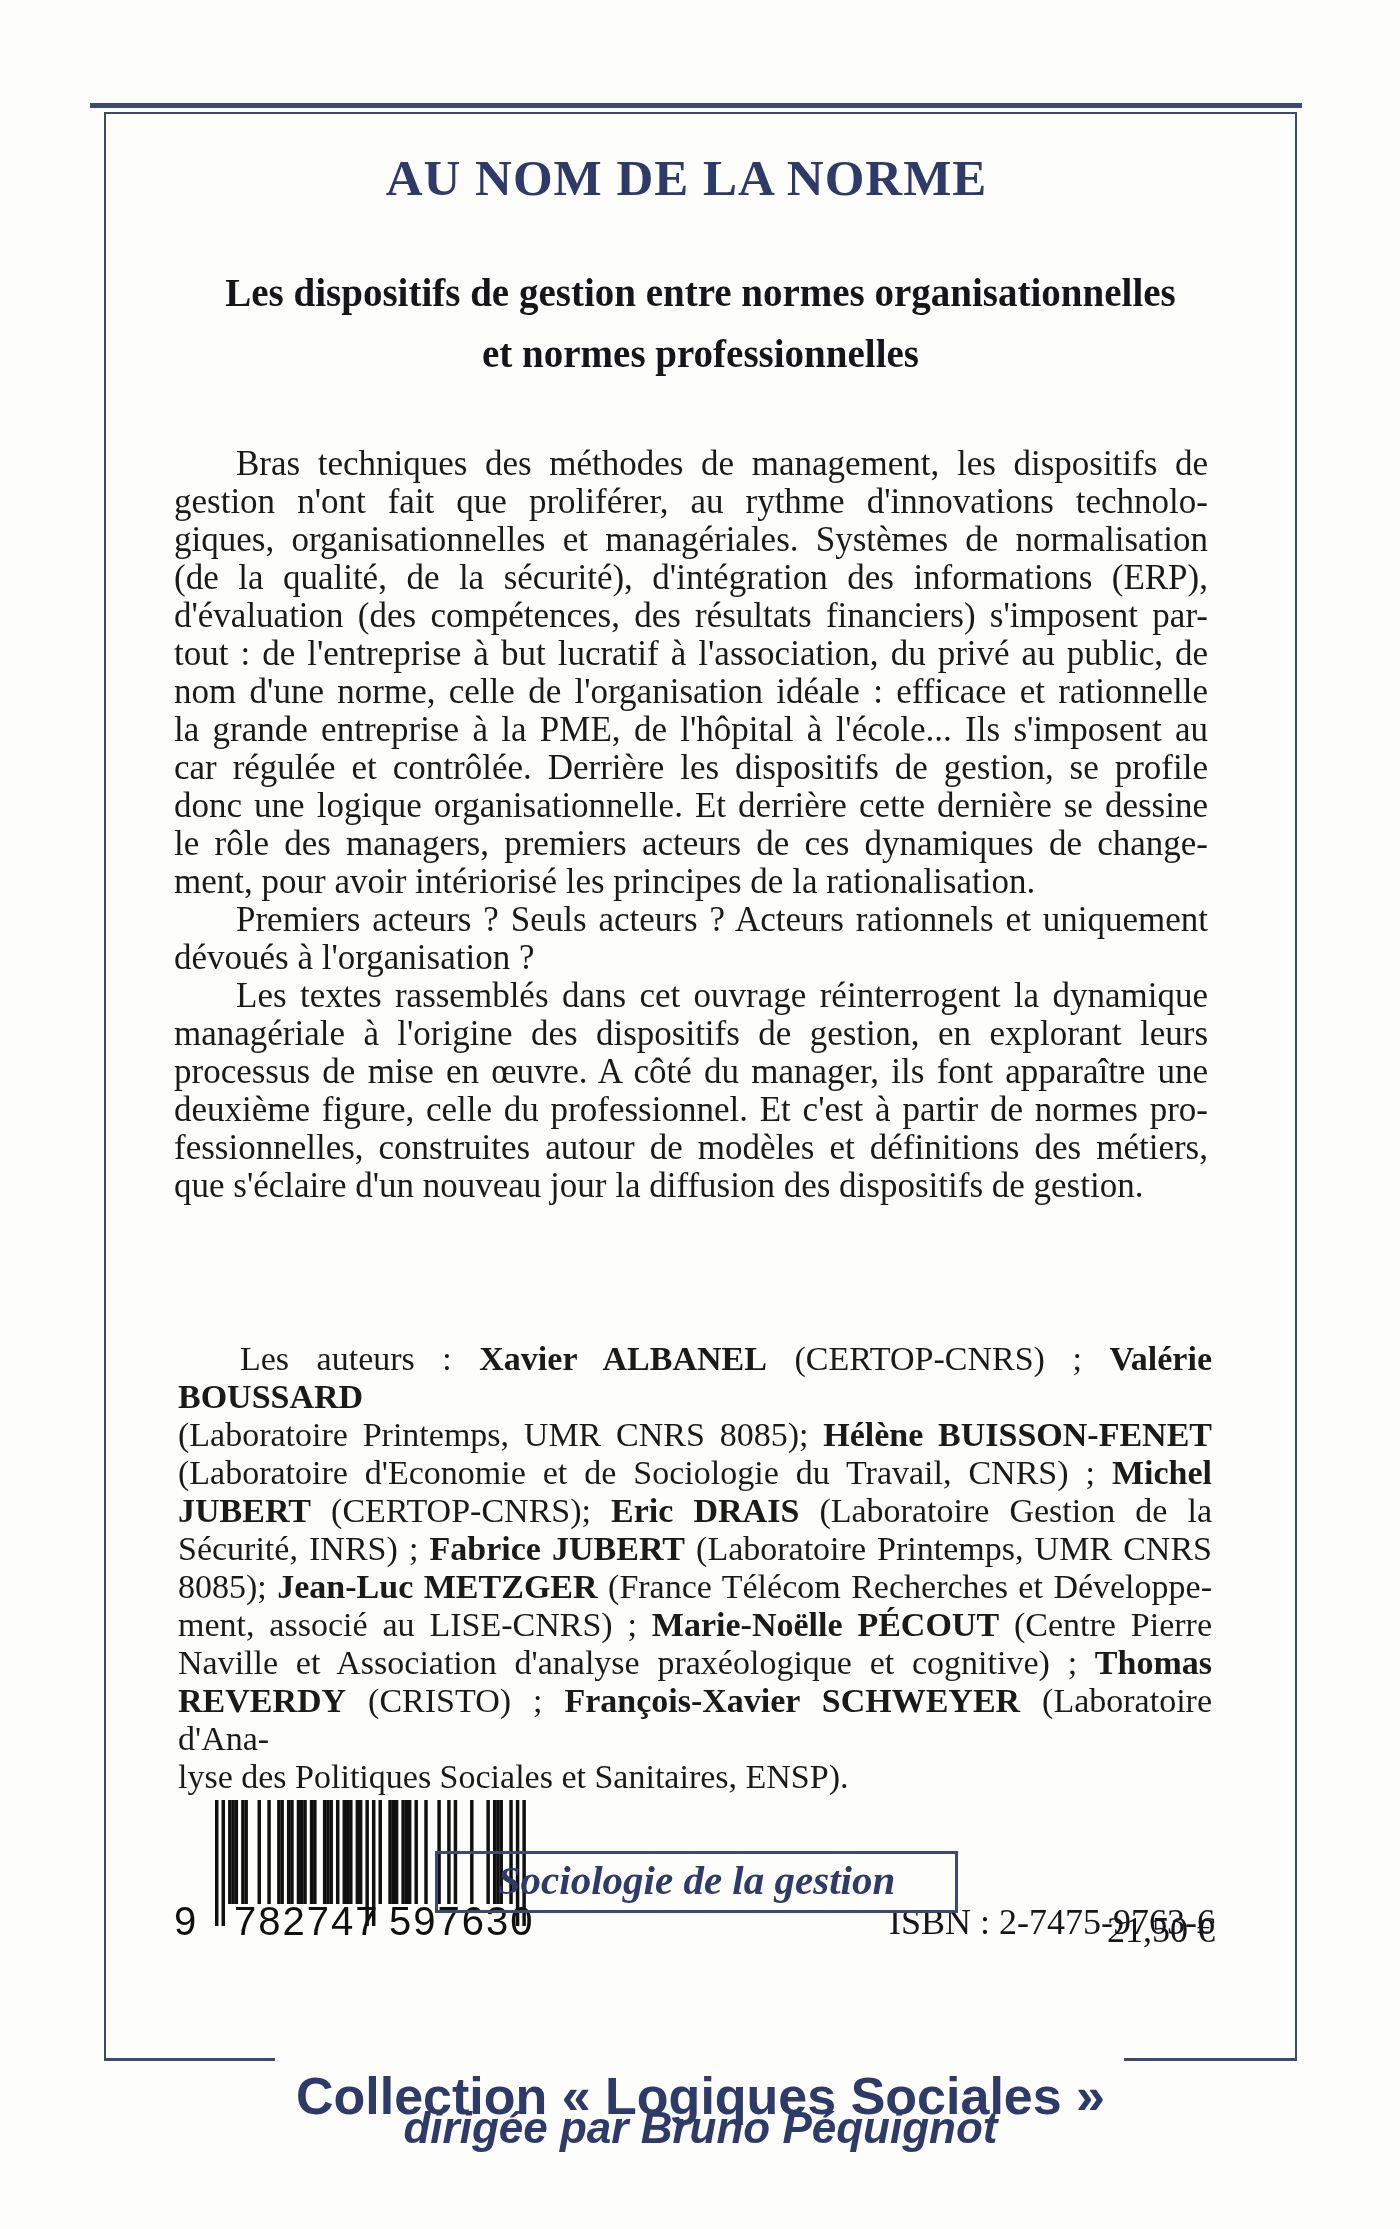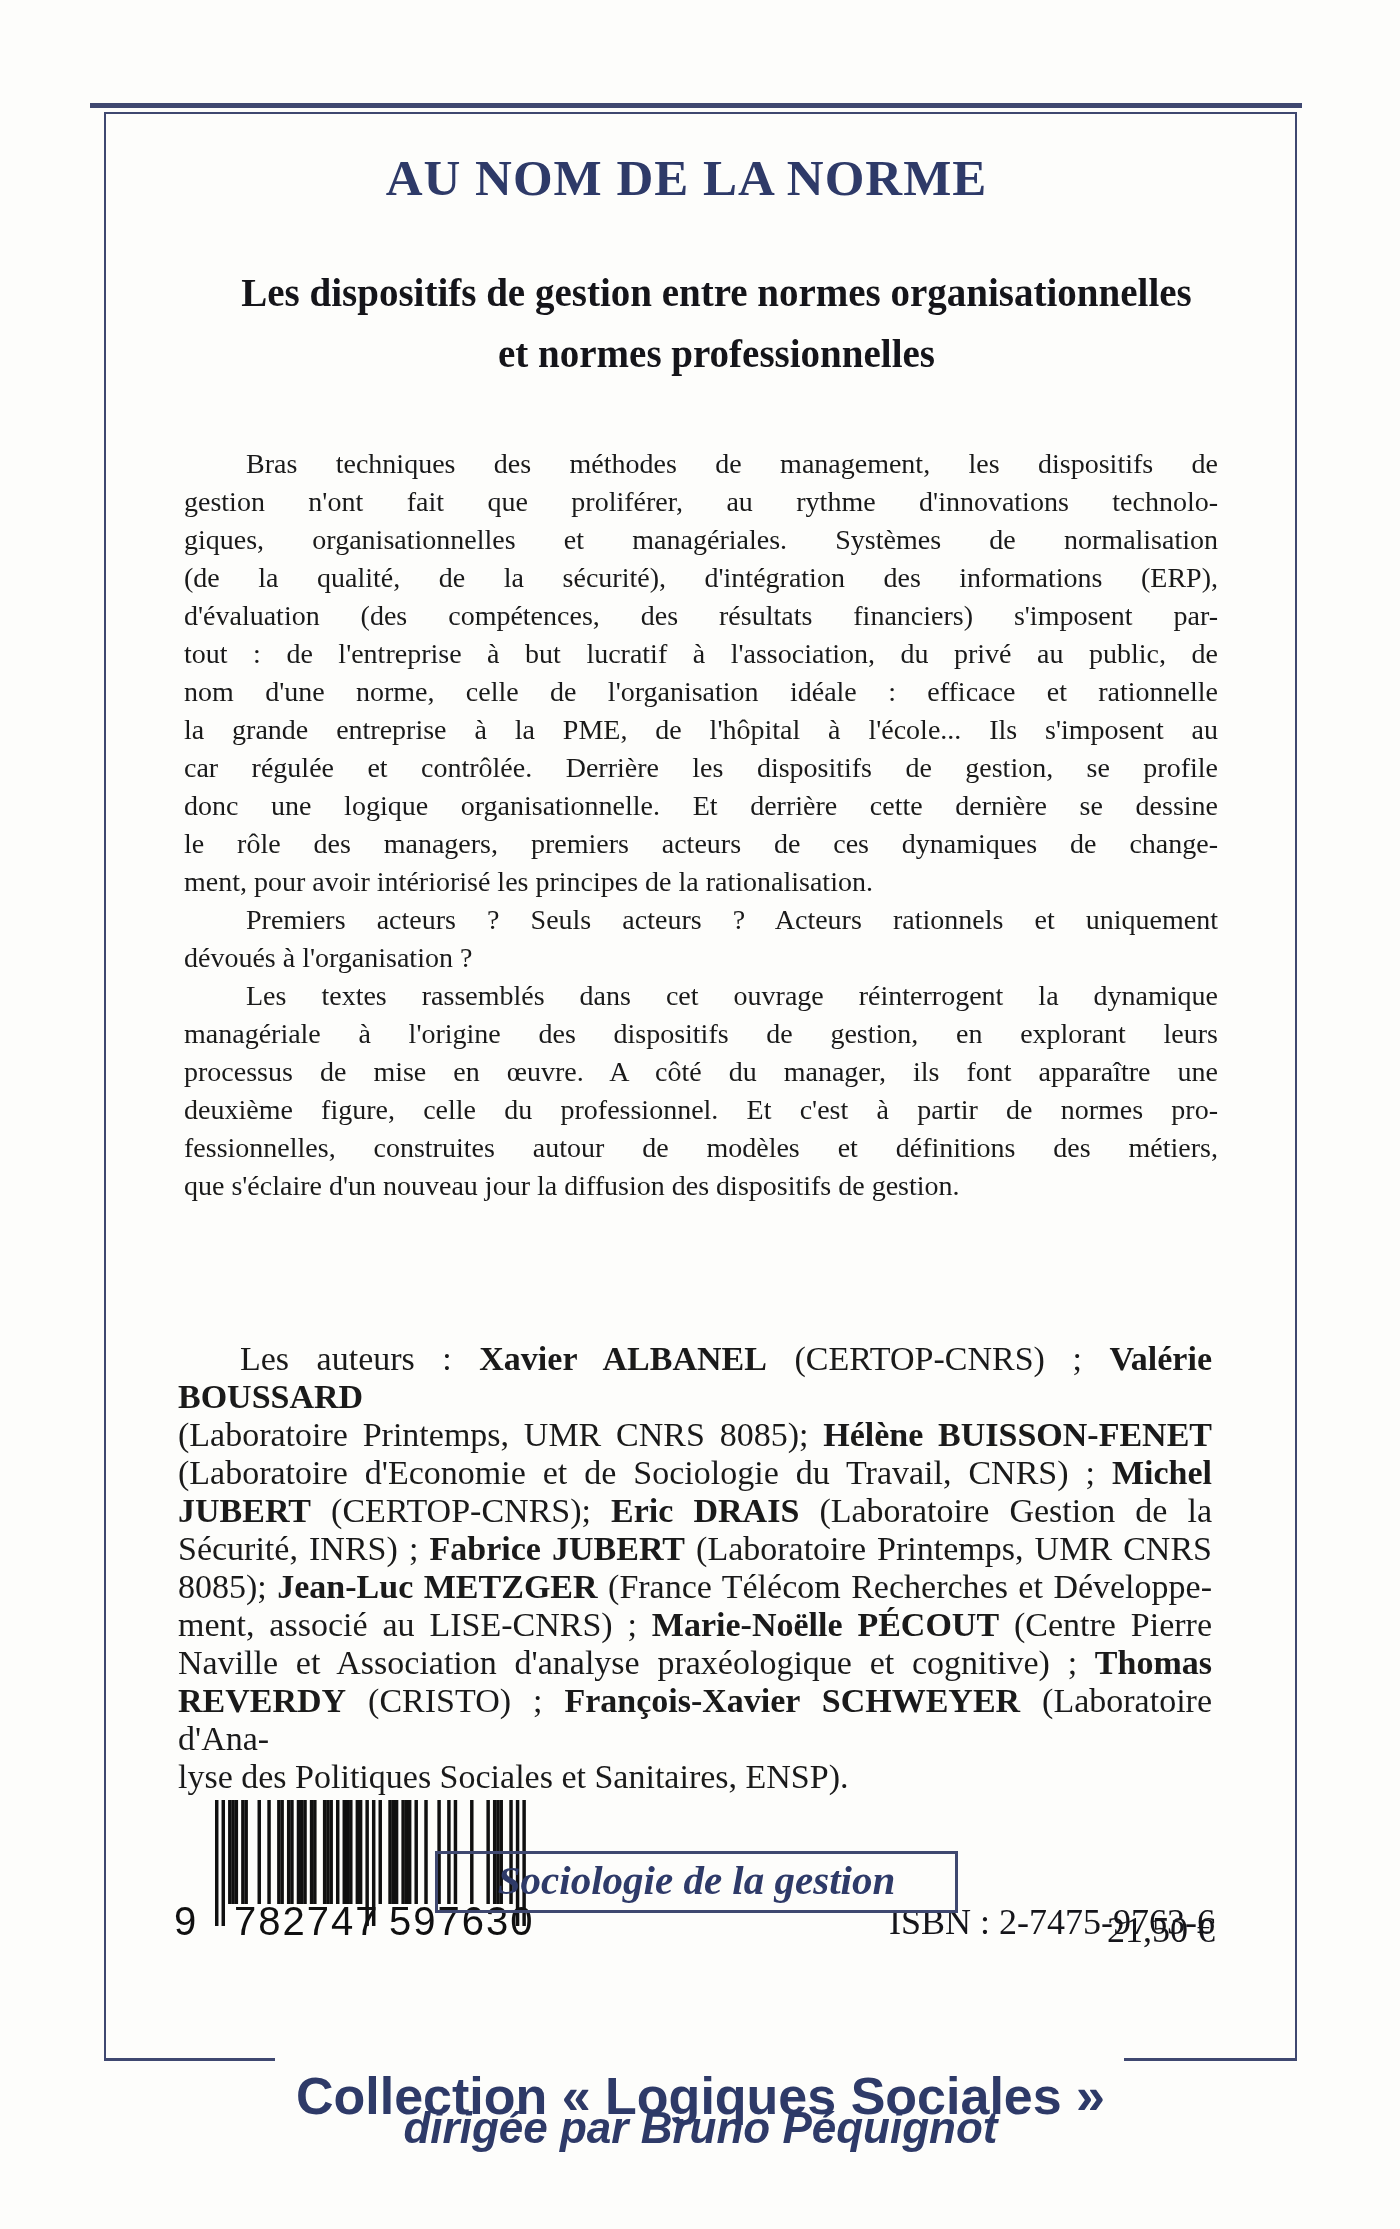--- a/index.html
+++ b/index.html
@@ -28,25 +28,24 @@
 
   .title{
     position:absolute;left:104px;top:150px;width:1165px;
     text-align:center;font-size:51px;font-weight:bold;line-height:1.1;
     letter-spacing:1px;color:var(--navy);
   }
   .subtitle{
     position:absolute;left:104px;top:262px;width:1193px;
     text-align:center;font-size:39px;font-weight:bold;line-height:61px;
     color:#15151a;
-    padding-left:16px;
   }
   .synopsis{
-    position:absolute;left:184px;top:445px;width:1034px;
-    font-size:28px;line-height:38px;
+    position:absolute;left:174px;top:445px;width:1034px;
+    font-size:35px;line-height:38px;
   }
   .authors{
     position:absolute;left:178px;top:1340px;width:1034px;
     font-size:34px;line-height:38px;
   }
   .tline{text-align:justify;text-align-last:justify;}
   .tline.first{text-indent:62px;}
   .tline.lastline{text-align-last:left;}
   .bold{font-weight:bold;}
 

